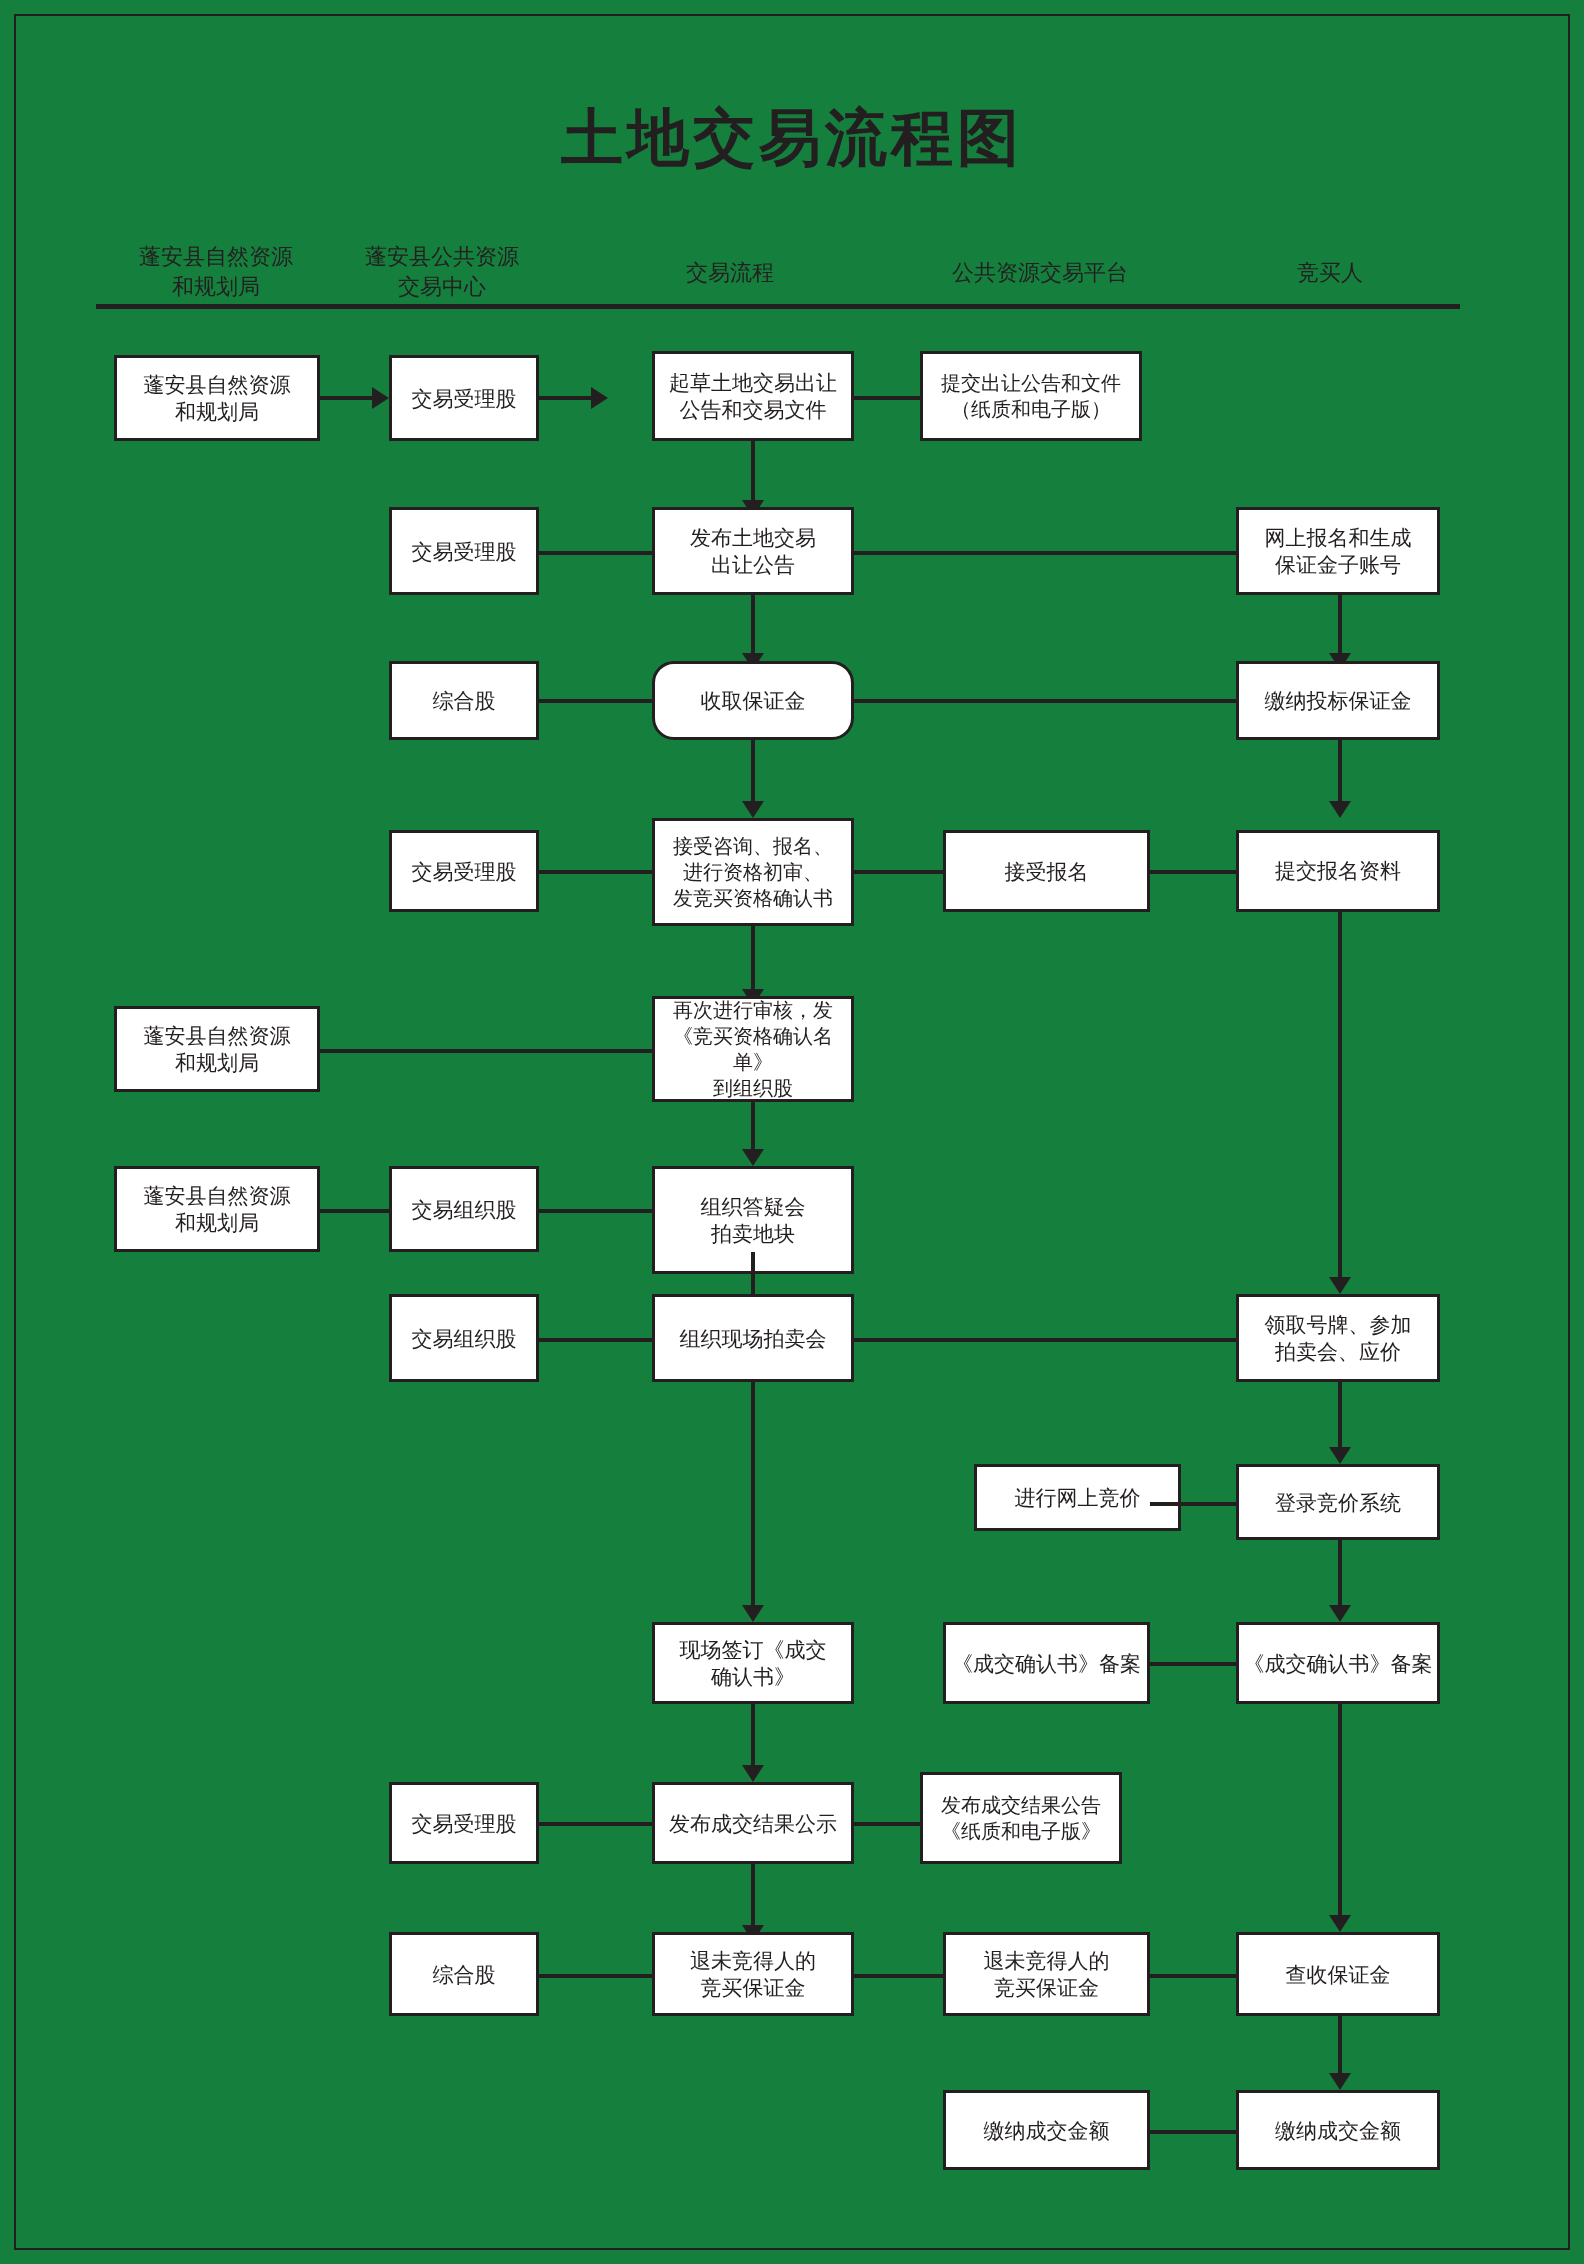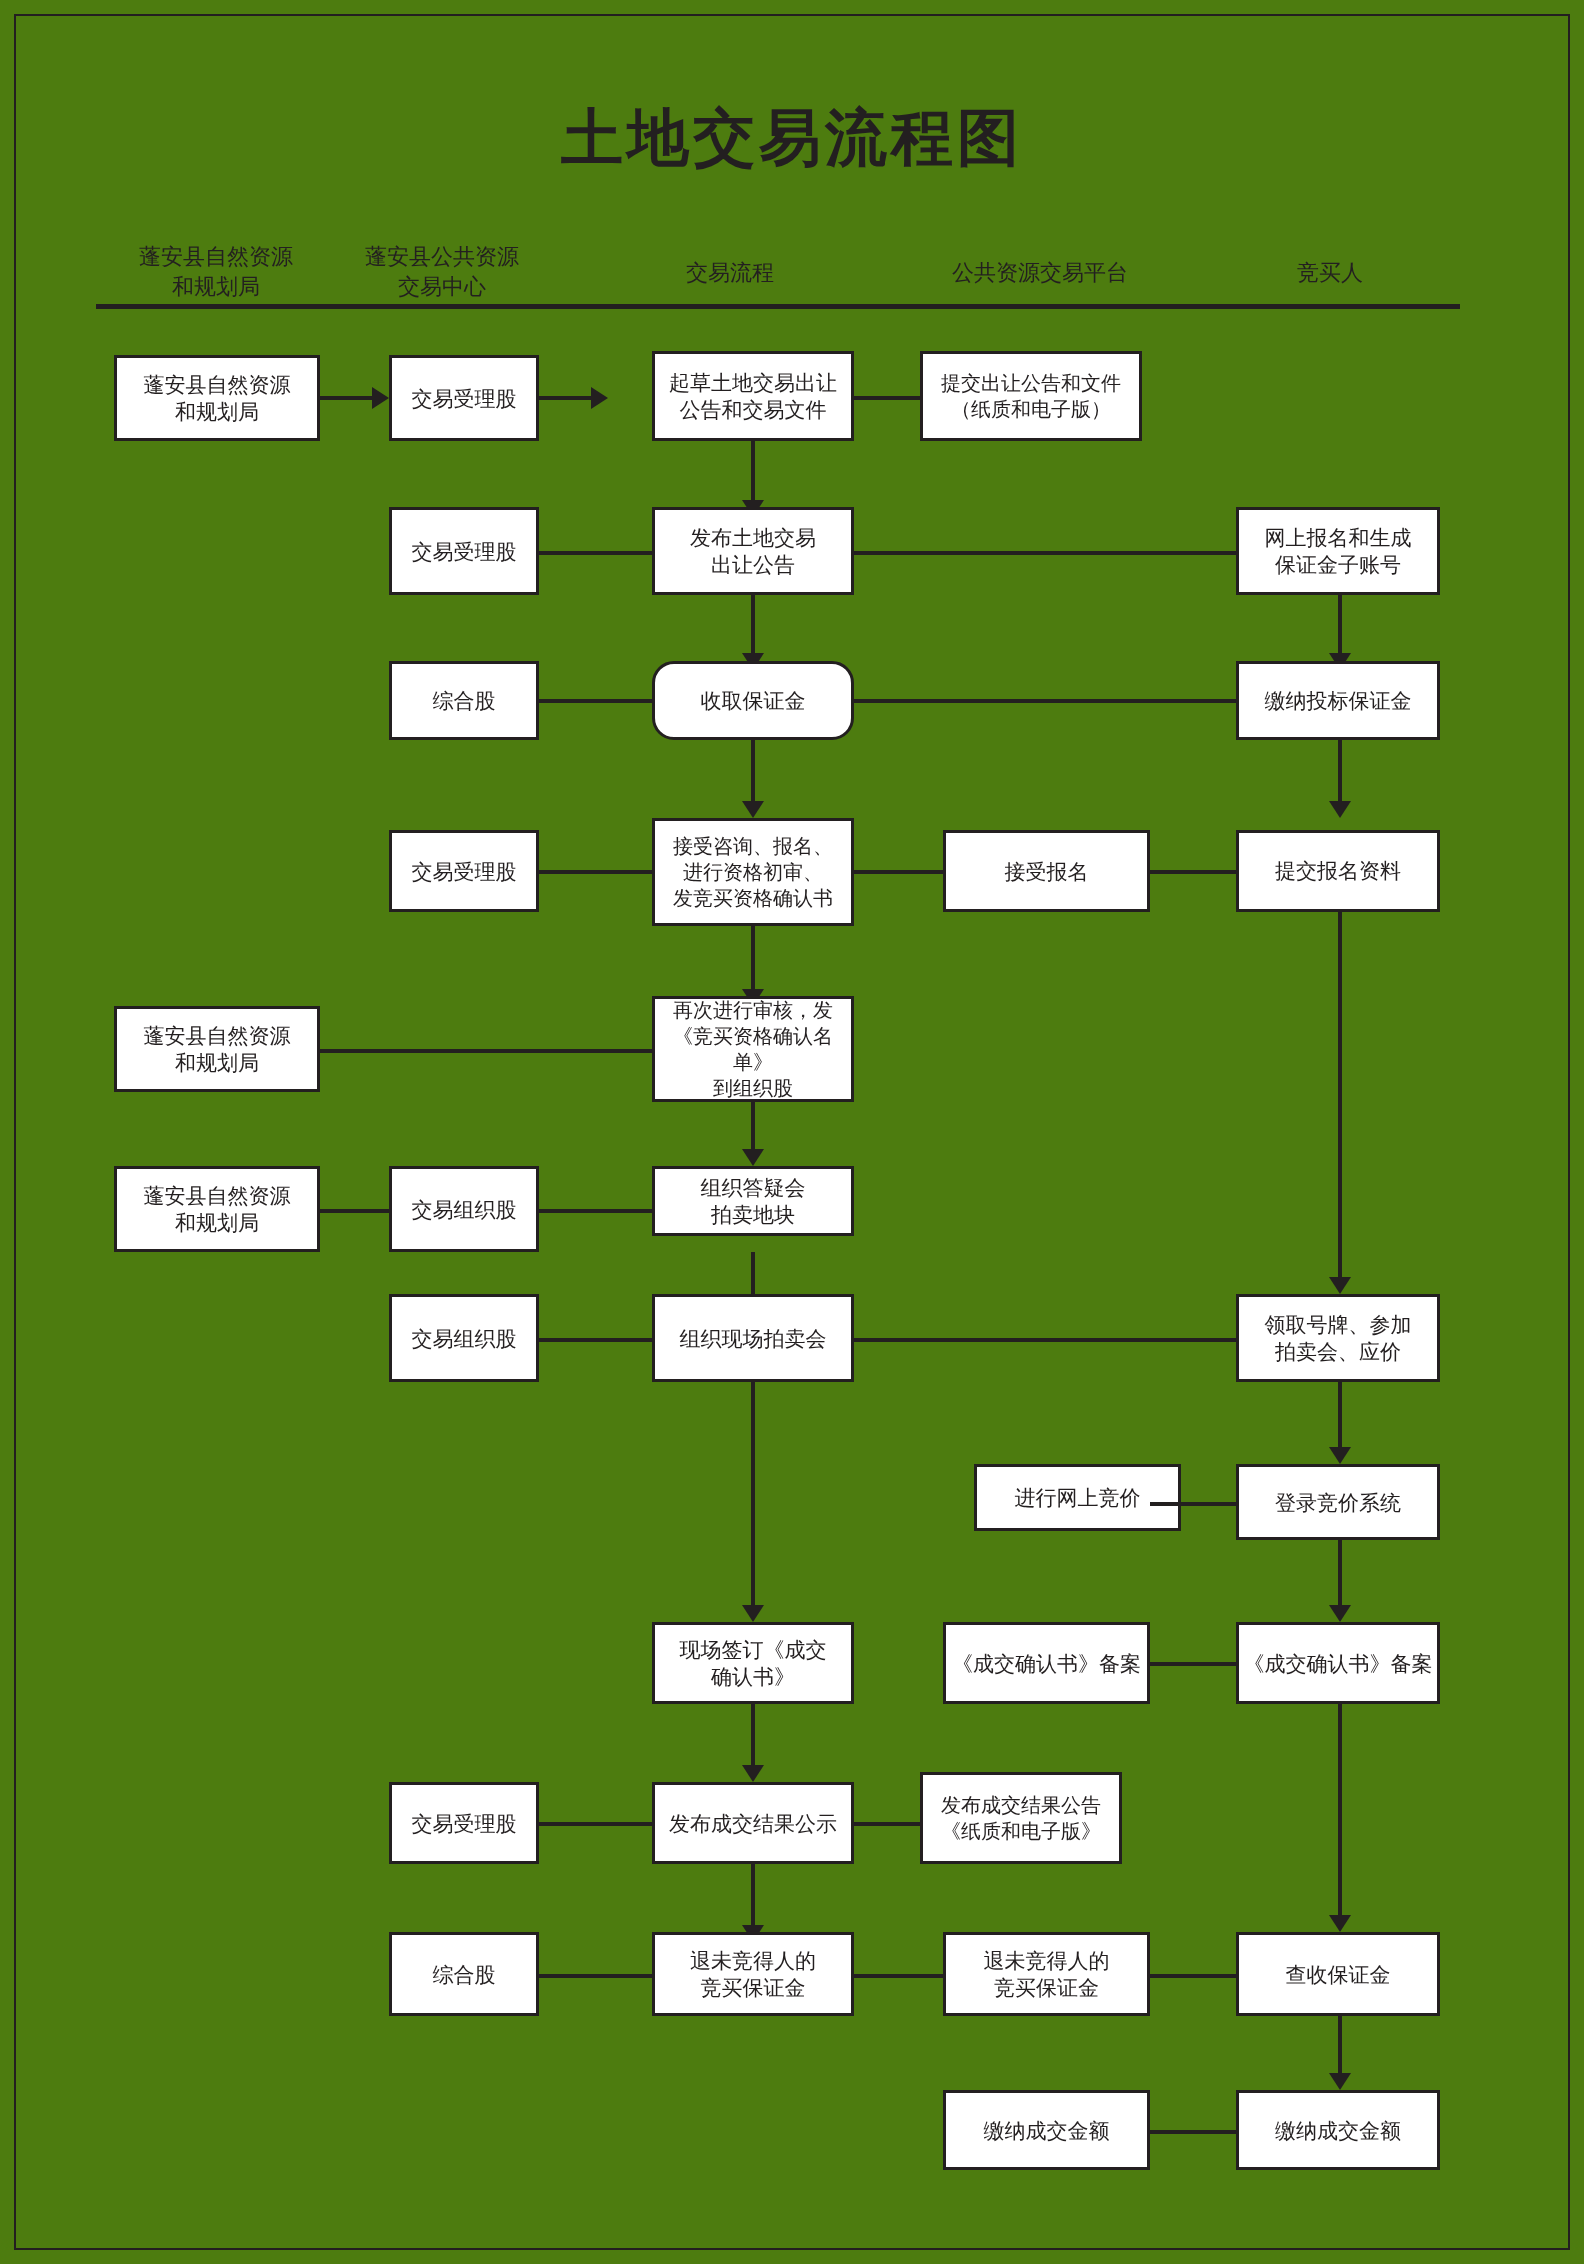--- a/index.html
+++ b/index.html
@@ -1,20 +1,20 @@
 <!DOCTYPE html>
 <html><head>
 <meta charset="utf-8">
 <style>
   html,body{margin:0;padding:0;background:#ffffff;}
   body{font-family:"Liberation Sans","DejaVu Sans",sans-serif;}
   #page{
     position:relative;
     width:1584px;height:2264px;
-    background:#4d7c0f;
+    background:#15803d;
     overflow:hidden;
   }
   
   #frame{
     position:absolute;
     left:14px;top:14px;
     width:1556px;height:2236px;
     border:2px solid #231f20;
     box-sizing:border-box;
   }
@@ -182,21 +182,21 @@
   <div class="vline" style="left:751px;top:1102px;height:52px;"></div>
   <div class="arrow-d" style="left:742px;top:1149px;"></div>
 
   <div class="node" style="left:114px;top:1166px;width:206px;height:86px;">蓬安县自然资源
 和规划局</div>
   <div class="hline" style="left:320px;top:1209px;width:69px;"></div>
 
   <div class="node" style="left:389px;top:1166px;width:150px;height:86px;">交易组织股</div>
   <div class="hline" style="left:539px;top:1209px;width:113px;"></div>
 
-  <div class="node" style="left:652px;top:1166px;width:202px;height:70px;">组织答疑会
+  <div class="node" style="left:652px;top:1166px;width:202px;height:108px;">组织答疑会
 拍卖地块</div>
 
   <div class="vline" style="left:751px;top:1252px;height:87px;"></div>
   <div class="arrow-d" style="left:742px;top:1334px;"></div>
 
   <div class="node" style="left:389px;top:1294px;width:150px;height:88px;">交易组织股</div>
   <div class="hline" style="left:539px;top:1338px;width:113px;"></div>
 
   <div class="node" style="left:652px;top:1294px;width:202px;height:88px;">组织现场拍卖会</div>
   <div class="hline" style="left:854px;top:1338px;width:382px;"></div>

